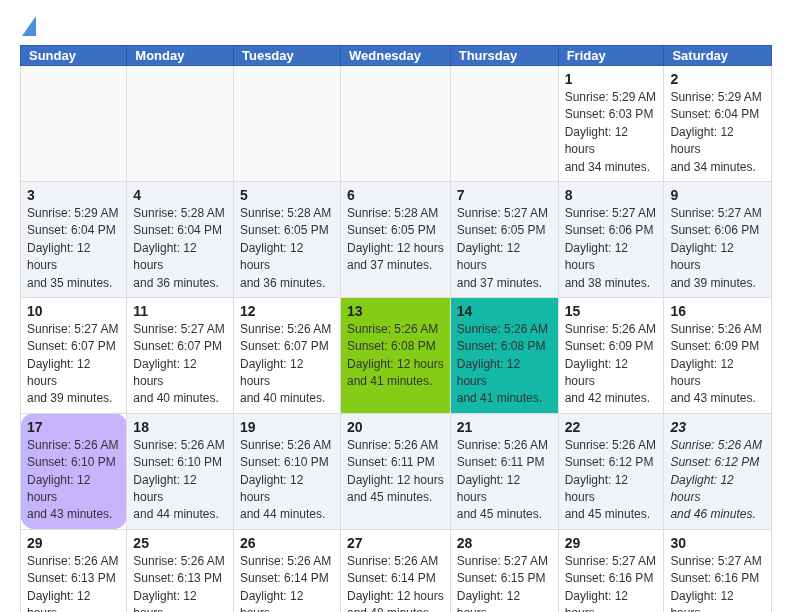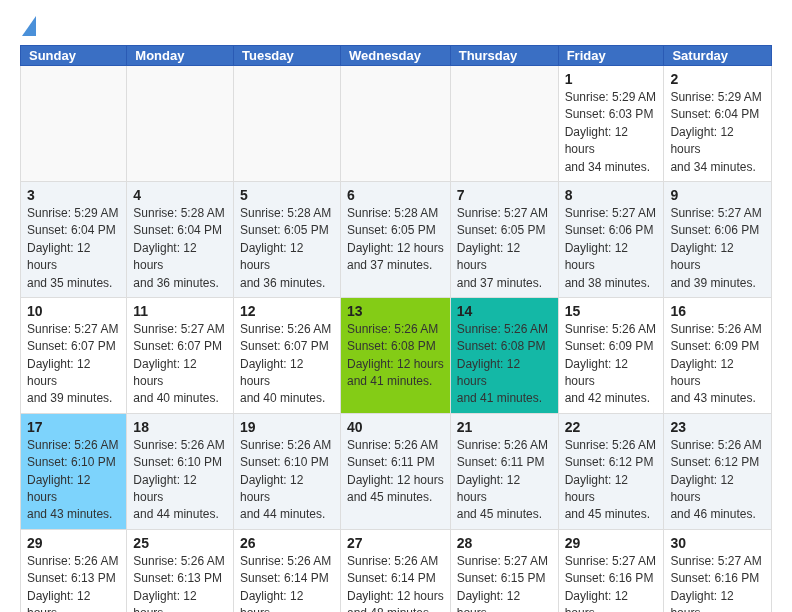--- a/index.html
+++ b/index.html
@@ -256,21 +256,21 @@
           </td>
           <td style="background: rgb(255, 255, 255);">
             <span class="day-number">16</span>
             <div class="day-info" style="white-space: pre-line;">Sunrise: 5:26 AM
 Sunset: 6:09 PM
 Daylight: 12 hours
 and 43 minutes.</div>
           </td>
         </tr>
         <tr>
-          <td style="background: #7dd3fc;">
+          <td style="background: #c4b5fd; border-radius: 13px;">
             <span class="day-number">17</span>
             <div class="day-info" style="white-space: pre-line;">Sunrise: 5:26 AM
 Sunset: 6:10 PM
 Daylight: 12 hours
 and 43 minutes.</div>
           </td>
           <td style="background: rgb(240, 244, 248);">
             <span class="day-number">18</span>
             <div class="day-info" style="white-space: pre-line;">Sunrise: 5:26 AM
 Sunset: 6:10 PM
@@ -278,41 +278,41 @@
 and 44 minutes.</div>
           </td>
           <td style="background: rgb(240, 244, 248);">
             <span class="day-number">19</span>
             <div class="day-info" style="white-space: pre-line;">Sunrise: 5:26 AM
 Sunset: 6:10 PM
 Daylight: 12 hours
 and 44 minutes.</div>
           </td>
           <td style="background: rgb(240, 244, 248);">
-            <span class="day-number">40</span>
+            <span class="day-number">20</span>
             <div class="day-info" style="white-space: pre-line;">Sunrise: 5:26 AM
 Sunset: 6:11 PM
 Daylight: 12 hours
 and 45 minutes.</div>
           </td>
           <td style="background: rgb(240, 244, 248);">
             <span class="day-number">21</span>
             <div class="day-info" style="white-space: pre-line;">Sunrise: 5:26 AM
 Sunset: 6:11 PM
 Daylight: 12 hours
 and 45 minutes.</div>
           </td>
           <td style="background: rgb(240, 244, 248);">
             <span class="day-number">22</span>
             <div class="day-info" style="white-space: pre-line;">Sunrise: 5:26 AM
 Sunset: 6:12 PM
 Daylight: 12 hours
 and 45 minutes.</div>
           </td>
-          <td style="background: rgb(240, 244, 248);">
+          <td style="background: rgb(240, 244, 248); font-style: italic;">
             <span class="day-number">23</span>
             <div class="day-info" style="white-space: pre-line;">Sunrise: 5:26 AM
 Sunset: 6:12 PM
 Daylight: 12 hours
 and 46 minutes.</div>
           </td>
         </tr>
         <tr>
           <td style="background: rgb(255, 255, 255);">
             <span class="day-number">29</span>

